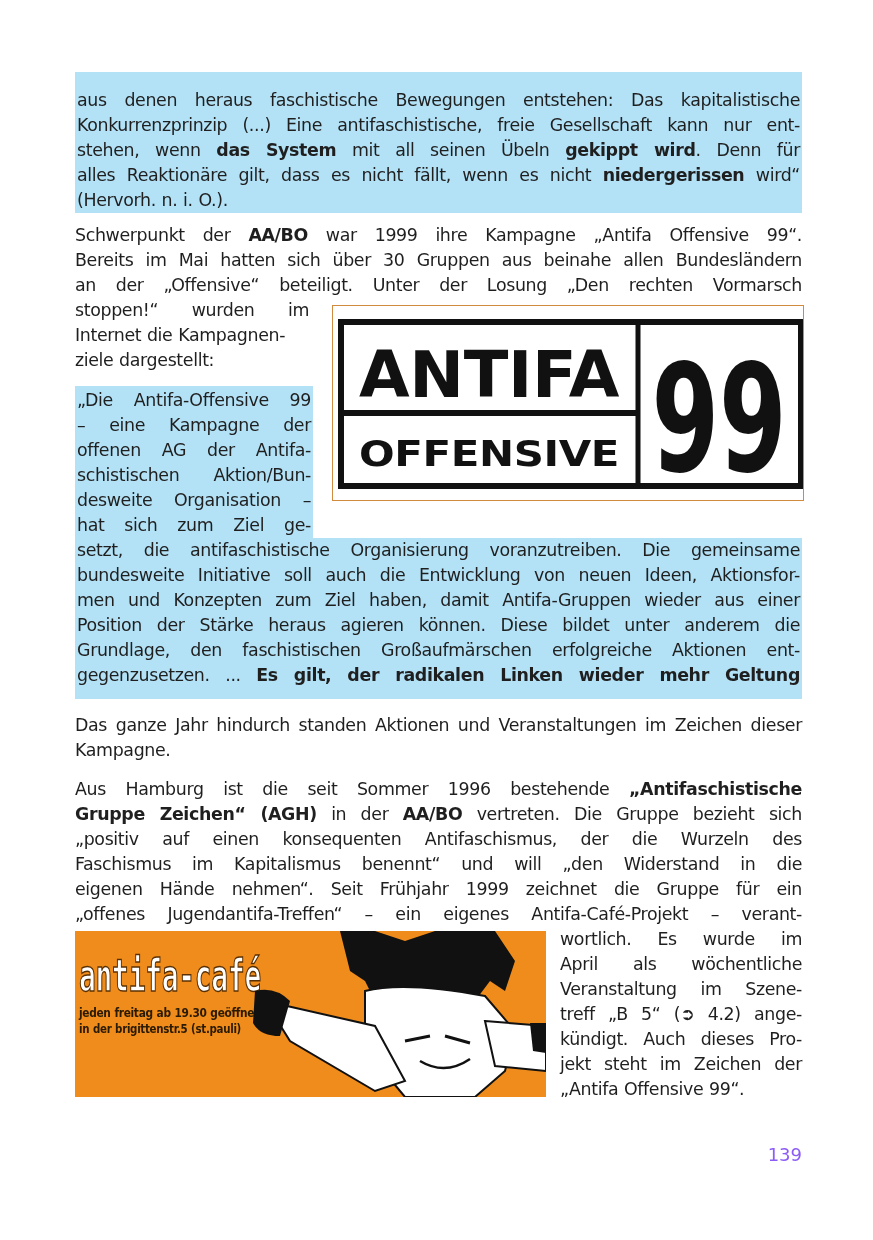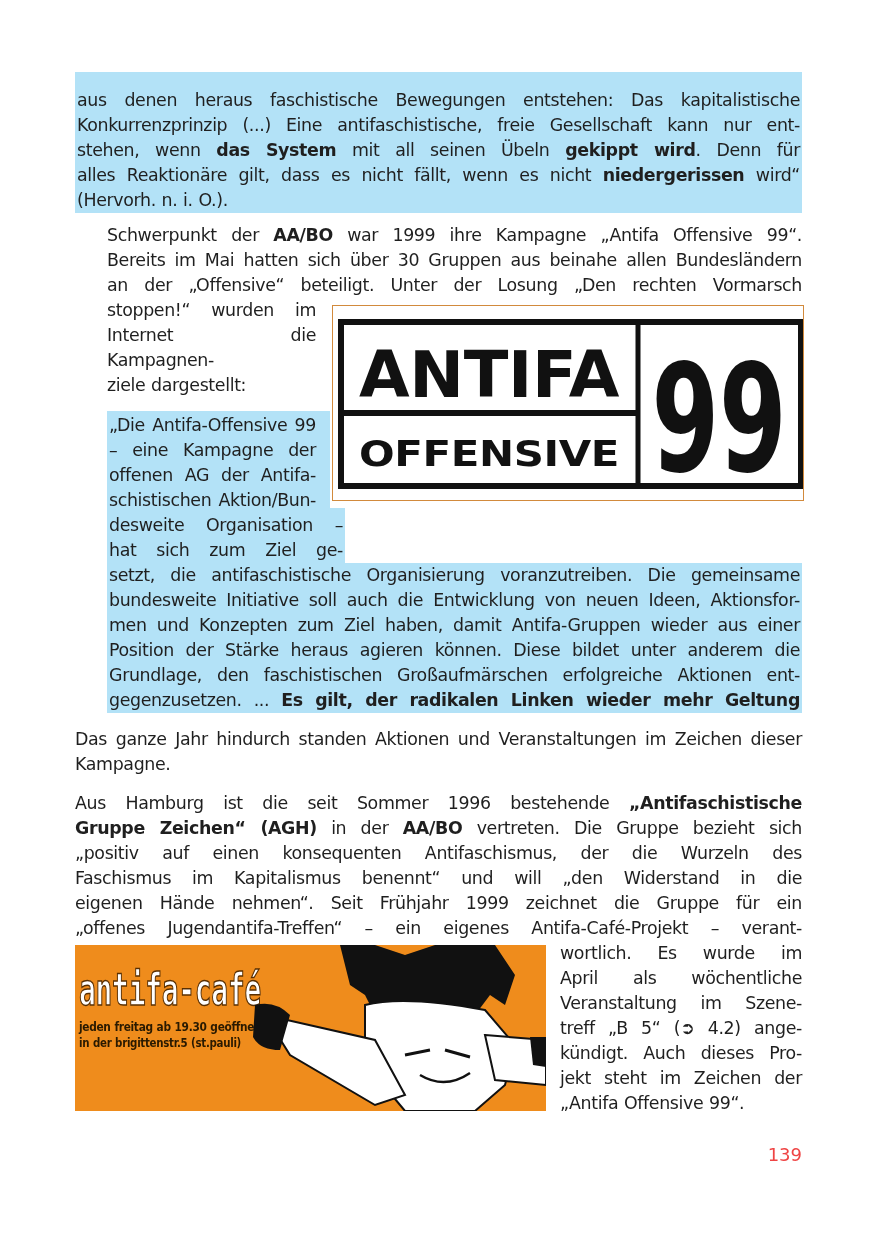--- a/index.html
+++ b/index.html
@@ -9,34 +9,34 @@
   }
   .page { position: absolute; left: 75px; top: 72px; width: 727px; }
   .txt { font-size: 17.4px; line-height: 25px; text-align: justify; letter-spacing: -0.35px; word-spacing: 0.5px; }
   .txt b { font-weight: bold; }
   .quote { background: #b3e2f7; }
   .q1 { padding: 16px 2px 0 2px; margin-bottom: 10px; }
   .para { margin: 12px 0 14px 0; }
   .hl { text-align: justify; text-align-last: justify; display: block; }
 
   
-  .mixed { position: relative; margin-left: 32px; }
+  .mixed { position: relative; }
   .logo-wrap {
     float: right; width: 474px; height: 212px; margin: -2px -2px 0 14px; background:#fff;
     padding-left: 2px; padding-top: 9px; box-sizing: border-box;
   }
   .logo {
     width: 472px; height: 196px; border: 1px solid #d28a3c; box-sizing: border-box; background: #fff;
     position: relative;
   }
   .q2 { padding: 0 2px; }
 
   .cafe-wrap { float: left; width: 471px; height: 167px; margin: 4px 14px 0 0; }
   .cafe { width: 471px; height: 166px; background: #ef8c1c; position: relative; overflow: hidden; }
-  .page-num { position: absolute; right: 71px; top: 1144px; font-size: 18px; font-family: "DejaVu Sans", sans-serif; color: #ef4444; }
+  .page-num { position: absolute; right: 71px; top: 1144px; font-size: 18px; font-family: "DejaVu Sans", sans-serif; color: #8b5cf6; }
 </style>
 </head>
 <body>
 
 <div class="page">
 
   <div class="quote q1 txt">
     <span class="hl">aus denen heraus faschistische Bewegungen entstehen: Das kapitalistische</span>
     <span class="hl">Konkurrenzprinzip (...) Eine antifaschistische, freie Gesellschaft kann nur ent-</span>
     <span class="hl"><span>stehen, wenn </span><b>das System</b><span> mit all seinen Übeln </span><b>gekippt wird</b><span>. Denn für</span></span>
@@ -68,21 +68,21 @@
 
     <div>
       <div class="quote q2" style="width:234px; padding-top:2px">
         <span class="hl">„Die Antifa-Offensive 99</span>
         <span class="hl">– eine Kampagne der</span>
         <span class="hl">offenen AG der Antifa-</span>
         <span class="hl">schistischen Aktion/Bun-</span>
         <span class="hl">desweite Organisation –</span>
         <span class="hl">hat sich zum Ziel ge-</span>
       </div>
-      <div class="quote q2" style="clear:both; padding-bottom:0">
+      <div class="quote q2" style="clear:both; padding-bottom:11px">
         <span class="hl">setzt, die antifaschistische Organisierung voranzutreiben. Die gemeinsame</span>
         <span class="hl">bundesweite Initiative soll auch die Entwicklung von neuen Ideen, Aktionsfor-</span>
         <span class="hl">men und Konzepten zum Ziel haben, damit Antifa-Gruppen wieder aus einer</span>
         <span class="hl">Position der Stärke heraus agieren können. Diese bildet unter anderem die</span>
         <span class="hl">Grundlage, den faschistischen Großaufmärschen erfolgreiche Aktionen ent-</span>
         <span class="hl"><span>gegenzusetzen. ... </span><b>Es gilt, der radikalen Linken wieder mehr Geltung</b></span>
       </div>
     </div>
   </div>
 

